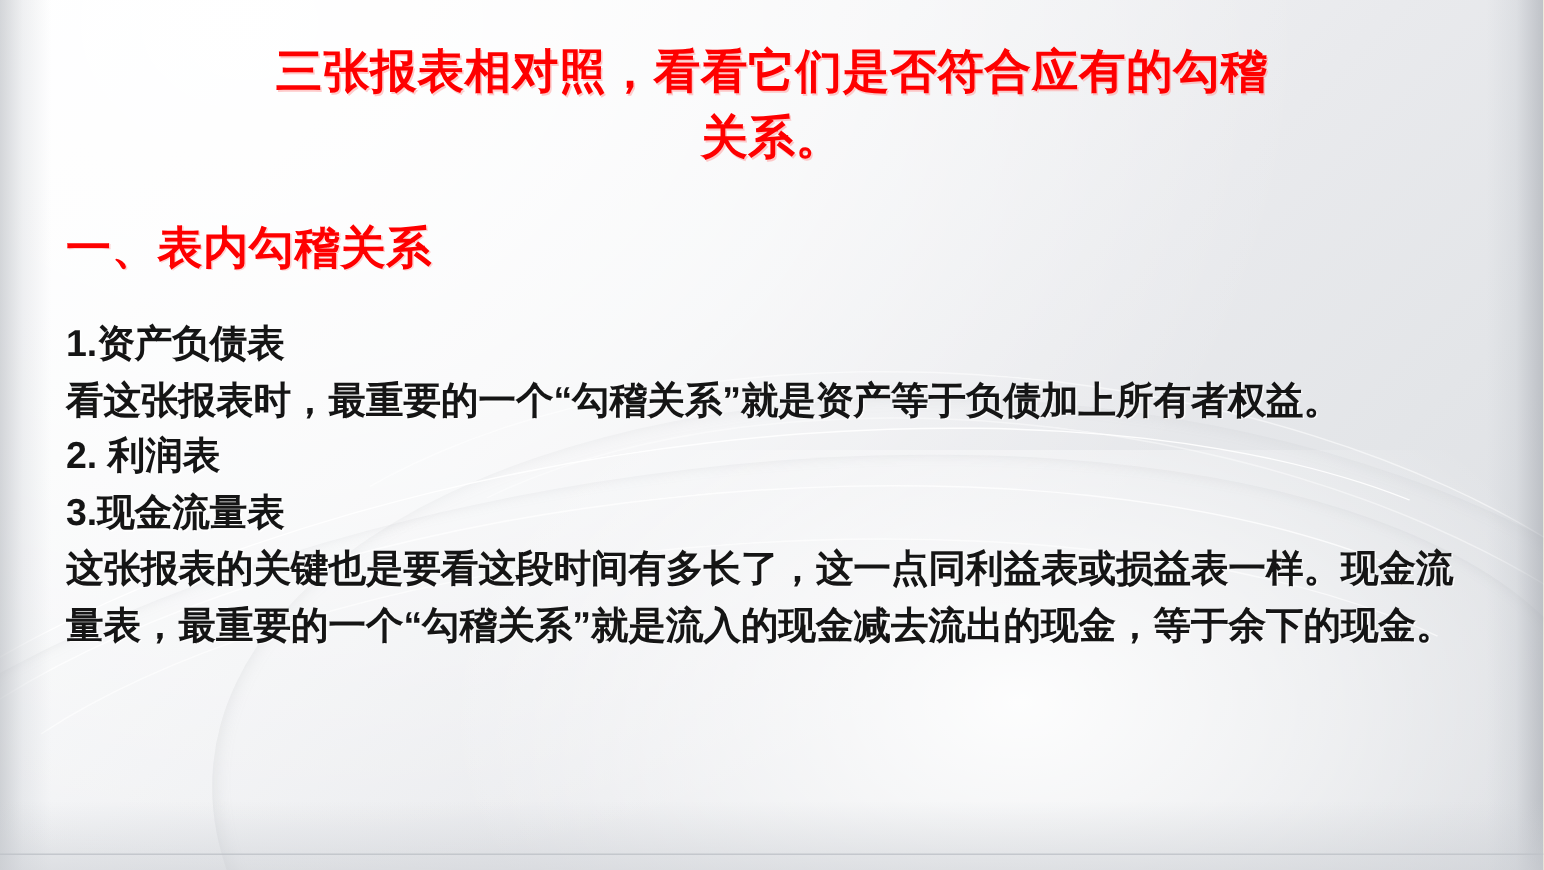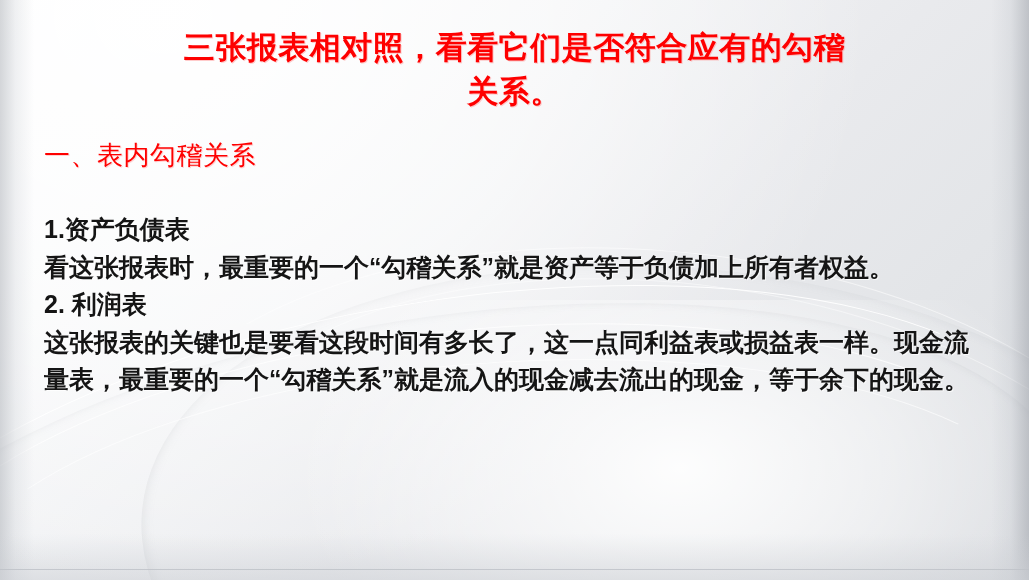--- a/index.html
+++ b/index.html
@@ -151,24 +151,24 @@
     font-weight: bold;
     line-height: 44px;
     letter-spacing: 0.5px;
     text-shadow: 1px 1px 0 rgba(255,160,160,0.55);
     white-space: pre-line;
   }
 
   .section-heading {
     position: absolute;
     left: 44px;
-    top: 136px;
+    top: 147px;
     color: #fe0000;
-    font-size: 26px;
-    font-weight: normal;
+    font-size: 30px;
+    font-weight: bold;
     line-height: 38px;
     letter-spacing: 0.5px;
     text-shadow: 1px 1px 0 rgba(255,170,170,0.5);
   }
 
   .body-block {
     position: absolute;
     left: 44px;
     top: 211px;
     width: 930px;
@@ -211,17 +211,18 @@
 
     <div class="slide-title">三张报表相对照，看看它们是否符合应有的勾稽
 关系。</div>
 
     <div class="section-heading">一、表内勾稽关系</div>
 
     <div class="body-block">
       <div class="body-line">1.资产负债表</div>
       <div class="body-line">看这张报表时，最重要的一个“勾稽关系”就是资产等于负债加上所有者权益。</div>
       <div class="body-line">2. 利润表</div>
+      <div class="body-line">3.现金流量表</div>
       <div class="body-line">这张报表的关键也是要看这段时间有多长了，这一点同利益表或损益表一样。现金流量表，最重要的一个“勾稽关系”就是流入的现金减去流出的现金，等于余下的现金。</div>
     </div>
 
   </div>
 </div>
 
 </body></html>

